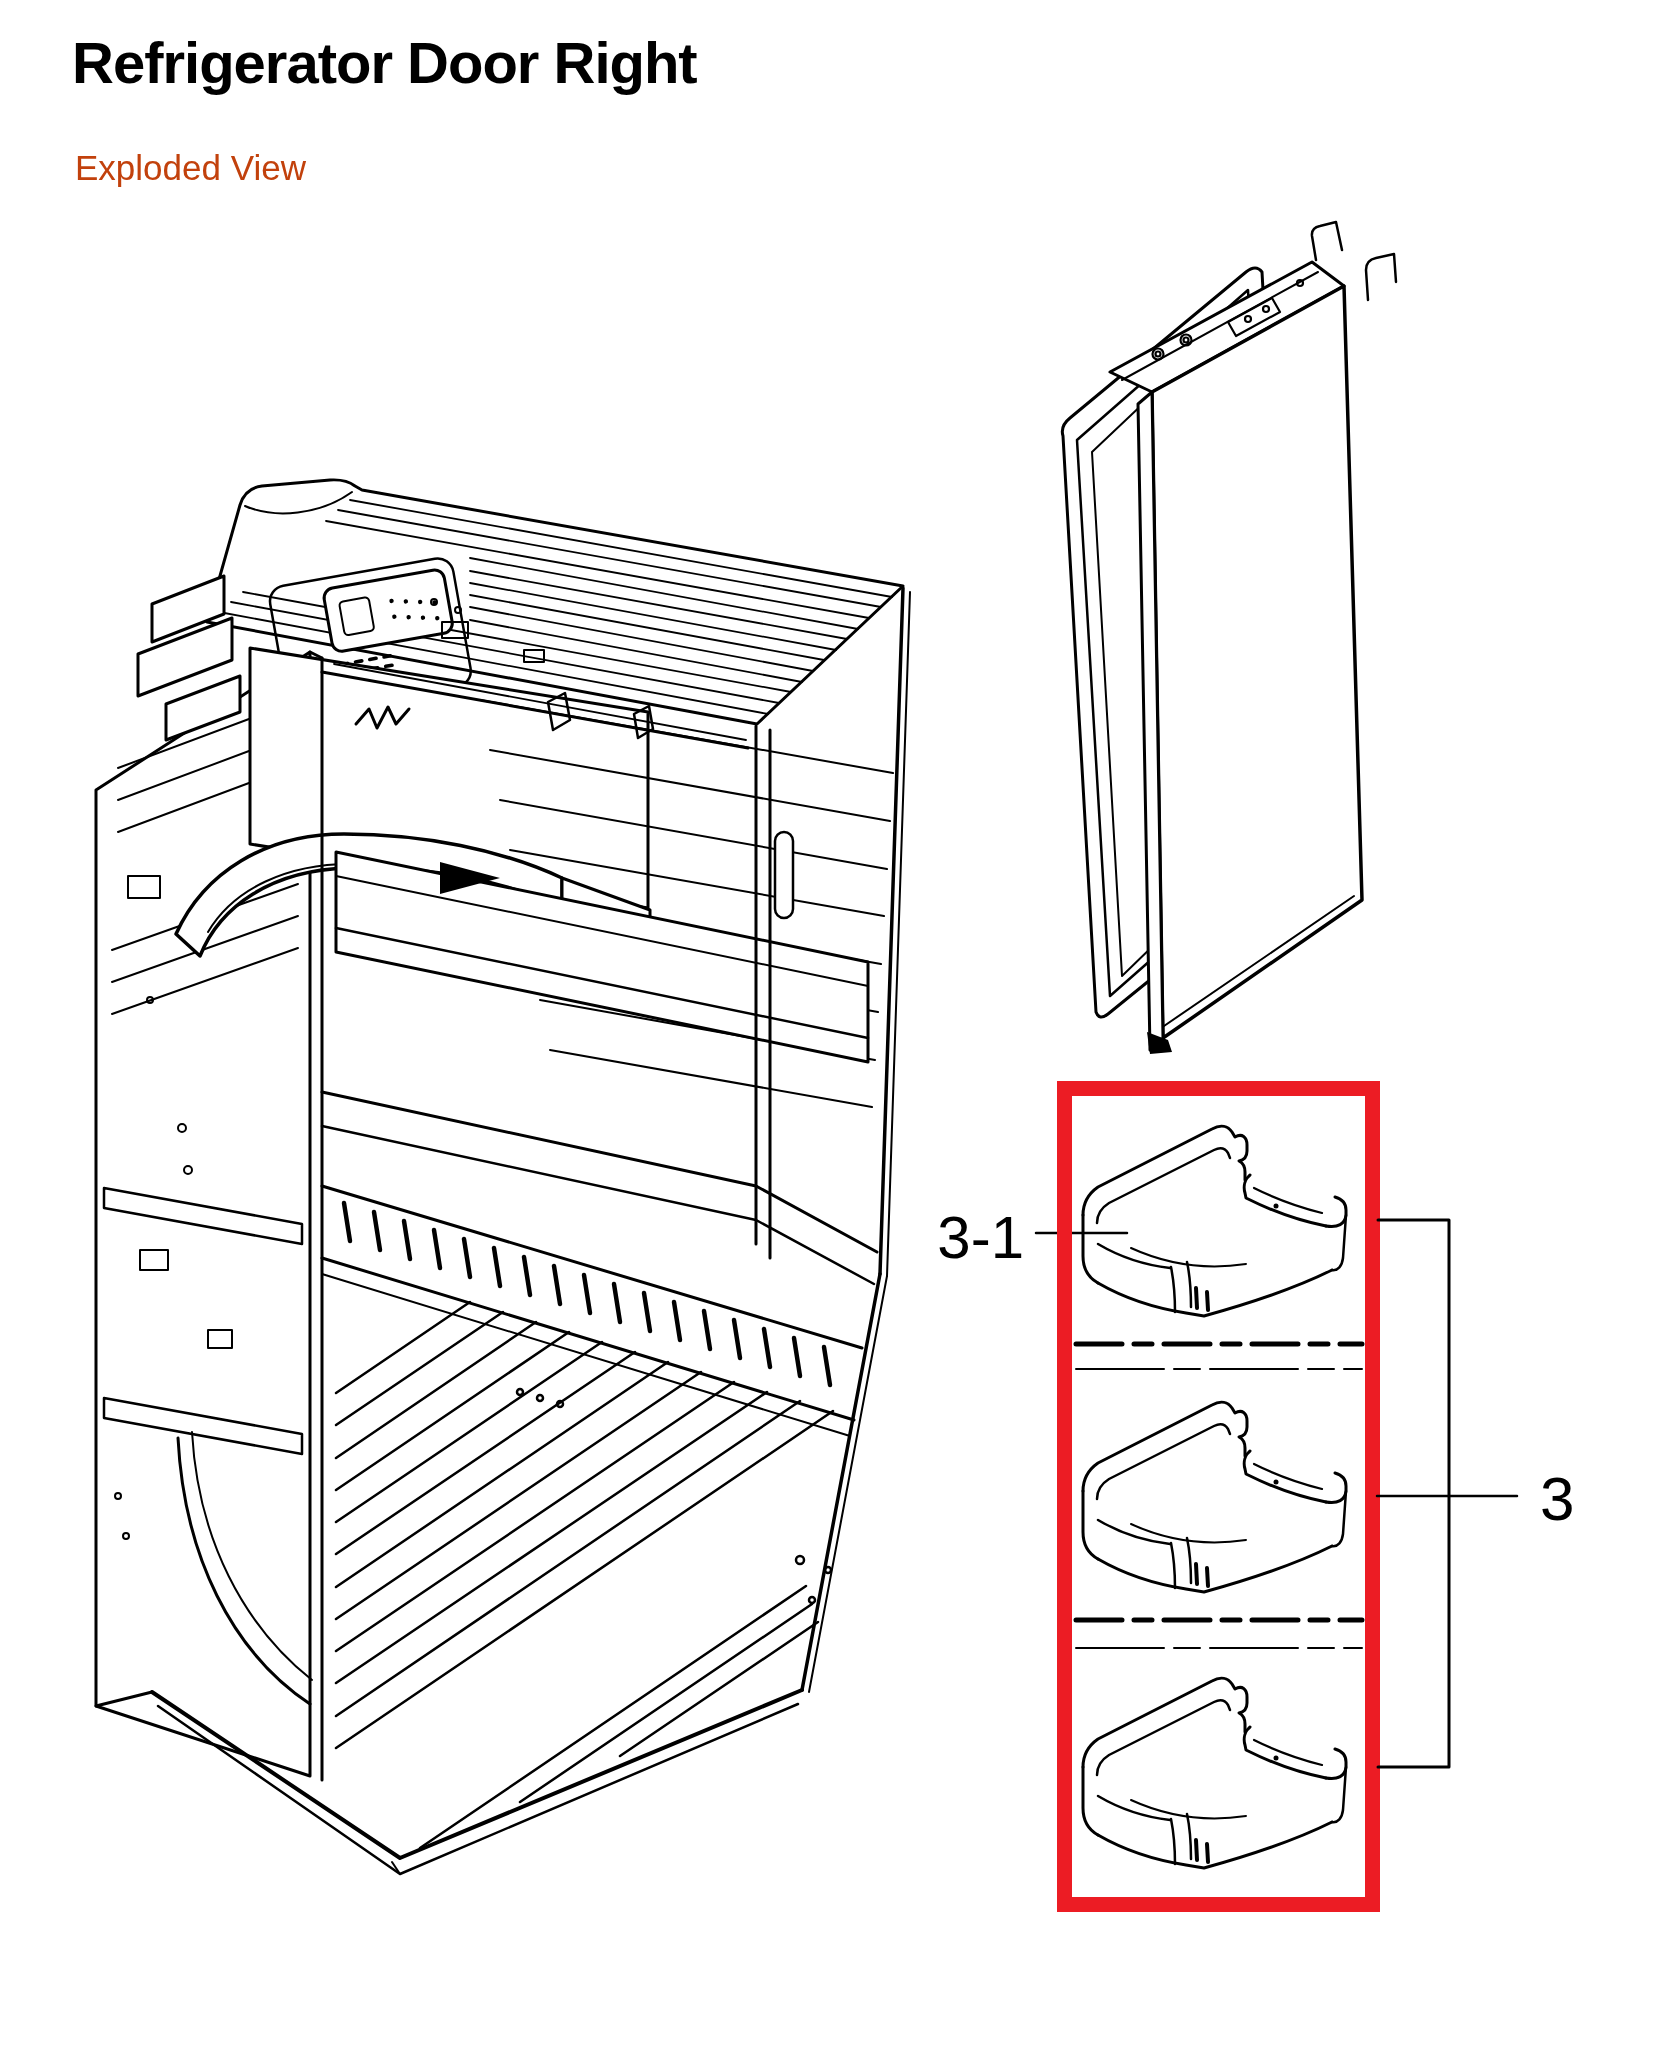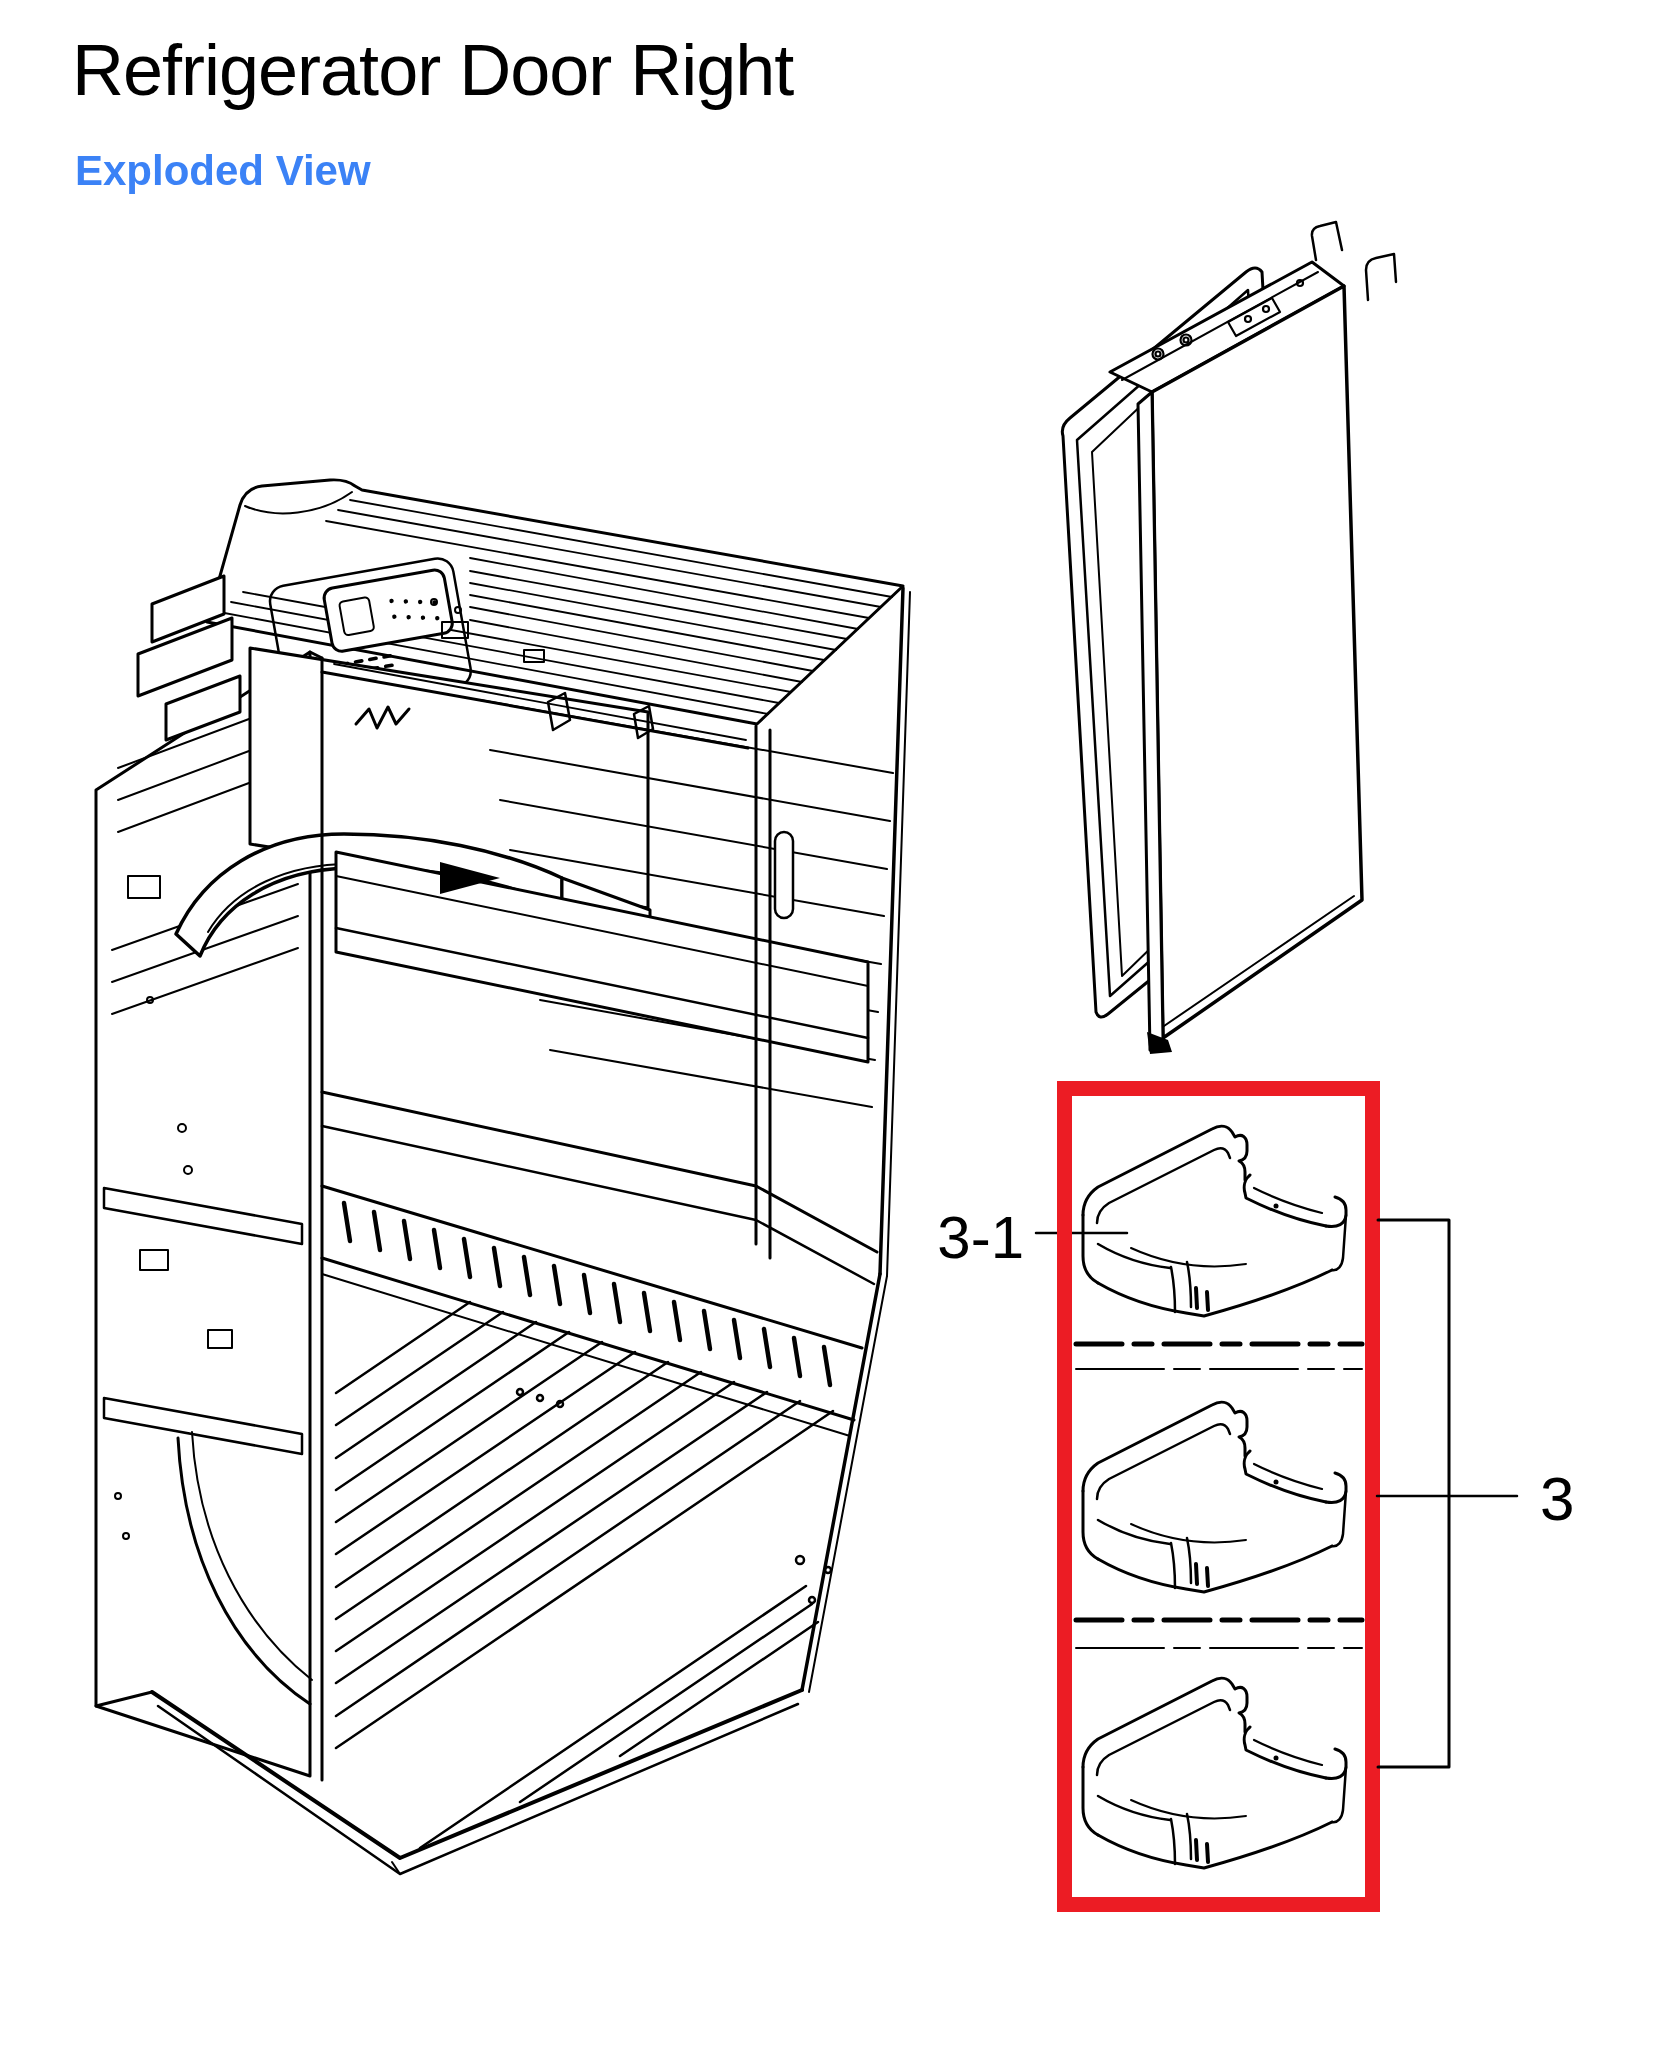--- a/index.html
+++ b/index.html
@@ -1,18 +1,18 @@
 <!DOCTYPE html>
 <html><head>
 <meta charset="utf-8">
 <style>
   html,body{margin:0;padding:0;background:#fff;}
   body{width:1668px;height:2060px;position:relative;font-family:"Liberation Sans",sans-serif;overflow:hidden;}
-  .page-title{position:absolute;left:72px;top:34px;font-size:72px;font-weight:400;line-height:1;color:#000;letter-spacing:-1px;white-space:nowrap;}
-  .page-subtitle{position:absolute;left:75px;top:150px;font-size:42px;font-weight:700;line-height:1;color:#3b82f6;white-space:nowrap;}
+  .page-title{position:absolute;left:72px;top:34px;font-size:58px;font-weight:700;line-height:1;color:#000;letter-spacing:-1px;white-space:nowrap;}
+  .page-subtitle{position:absolute;left:75px;top:150px;font-size:35px;font-weight:400;line-height:1;color:#c2410c;white-space:nowrap;}
   svg{position:absolute;left:0;top:0;}
   .ln{stroke:#000;fill:none;stroke-linecap:round;stroke-linejoin:round;}
   text{fill:#000;}
 </style>
 </head>
 <body>
 
 <div class="page-title">Refrigerator Door Right</div>
 <div class="page-subtitle">Exploded View</div>
 

